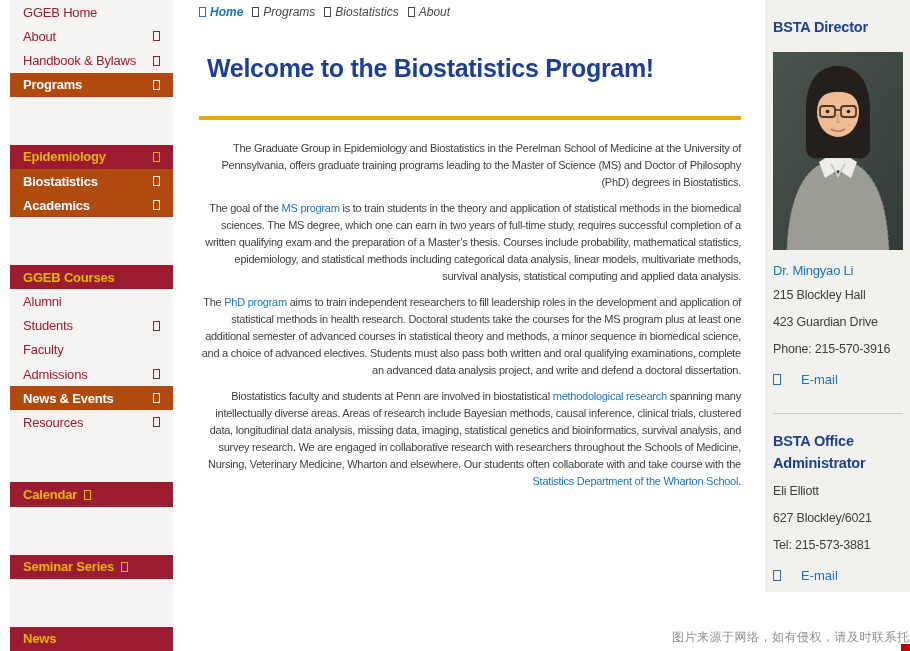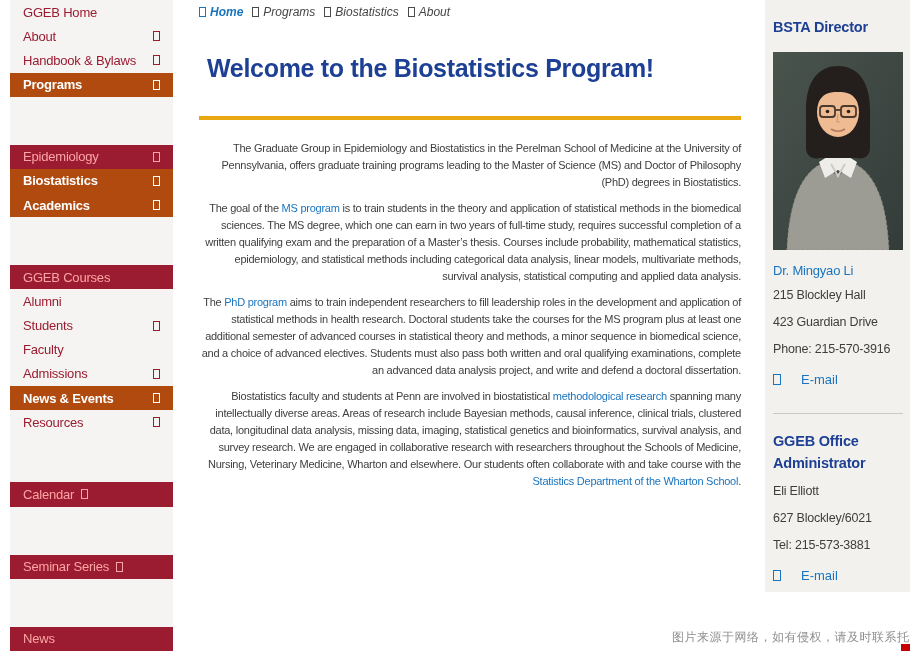--- a/index.html
+++ b/index.html
@@ -8,29 +8,29 @@
   }
   *{box-sizing:border-box;}
   html,body{margin:0;padding:0;}
   body{
     width:910px;height:651px;overflow:hidden;position:relative;background:#fff;
     font-family:"Liberation Sans","DejaVu Sans",sans-serif;
   }
   
   .sidebar{
     position:absolute;left:10px;top:0;width:163px;height:651px;
-    background:var(--sidebar-bg);display:flex;flex-direction:column;
+    background:var(--sidebar-bg);display:flex;flex-direction:column;justify-content:flex-end;
   }
   .nav-item{
     flex:1 1 auto;display:flex;align-items:center;padding:0 13px;
     font-size:13px;text-decoration:none;cursor:pointer;letter-spacing:-0.2px;
   }
   .nav-item.v-light{color:var(--crimson);background:transparent;font-weight:400;}
   .nav-item.v-orange{color:#fff;background:var(--orange);font-weight:700;}
-  .nav-item.v-red{color:#fca5a5;background:var(--crimson);font-weight:400;margin-top:48px;}
+  .nav-item.v-red{color:#eab308;background:var(--crimson);font-weight:700;margin-top:48px;}
   .box{
     display:inline-block;width:7px;height:10px;border:1.5px solid currentColor;
     flex:0 0 auto;
   }
   .box.right{margin-left:auto;}
   .box.inline{margin-left:7px;}
   
   .main{position:absolute;left:199px;top:0;width:542px;}
   .breadcrumb{
     position:absolute;left:0;top:5px;display:flex;align-items:center;gap:9px;
@@ -222,21 +222,21 @@
   <div class="addr" id="director-lines">
       <div>215 Blockley Hall</div>
       <div>423 Guardian Drive</div>
       <div>Phone: 215-570-3916</div>
     </div>
   <a class="email">
     <span class="bbox"></span>
     <span>E-mail</span>
   </a>
   <div class="divider"></div>
-  <h2>GGEB Office Administrator</h2>
+  <h2>BSTA Office Administrator</h2>
   <div class="addr" id="admin-lines">
       <div>Eli Elliott</div>
       <div>627 Blockley/6021</div>
       <div>Tel: 215-573-3881</div>
     </div>
   <a class="email">
     <span class="bbox"></span>
     <span>E-mail</span>
   </a>
 </aside>

